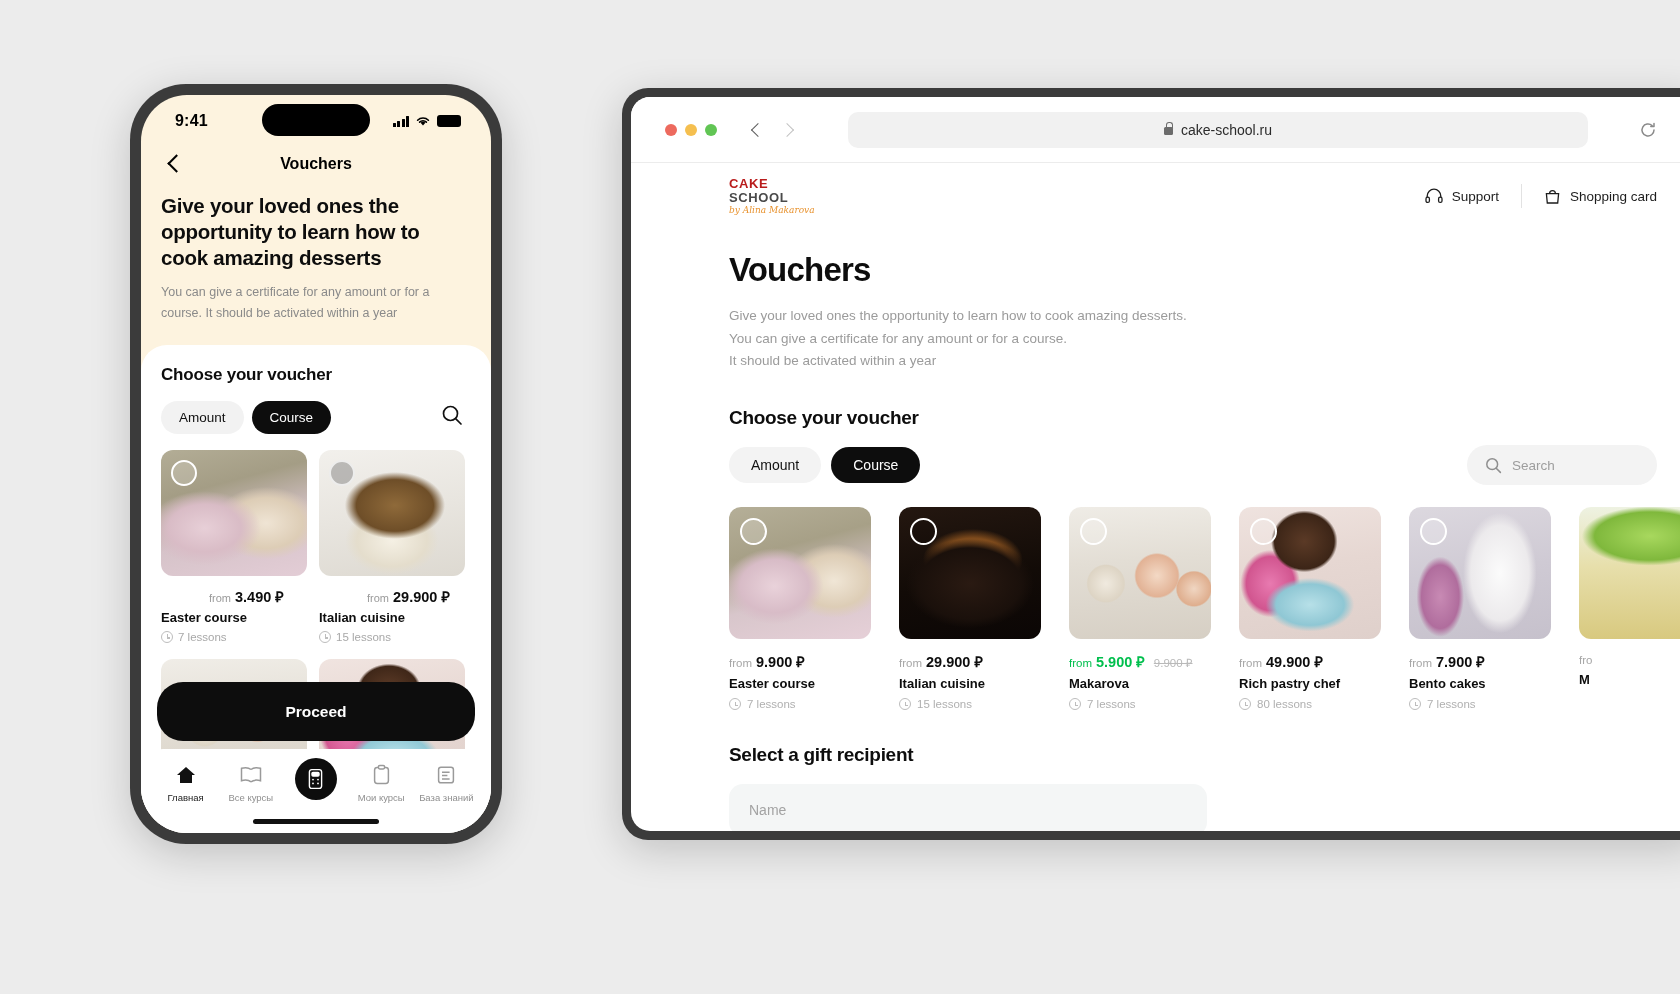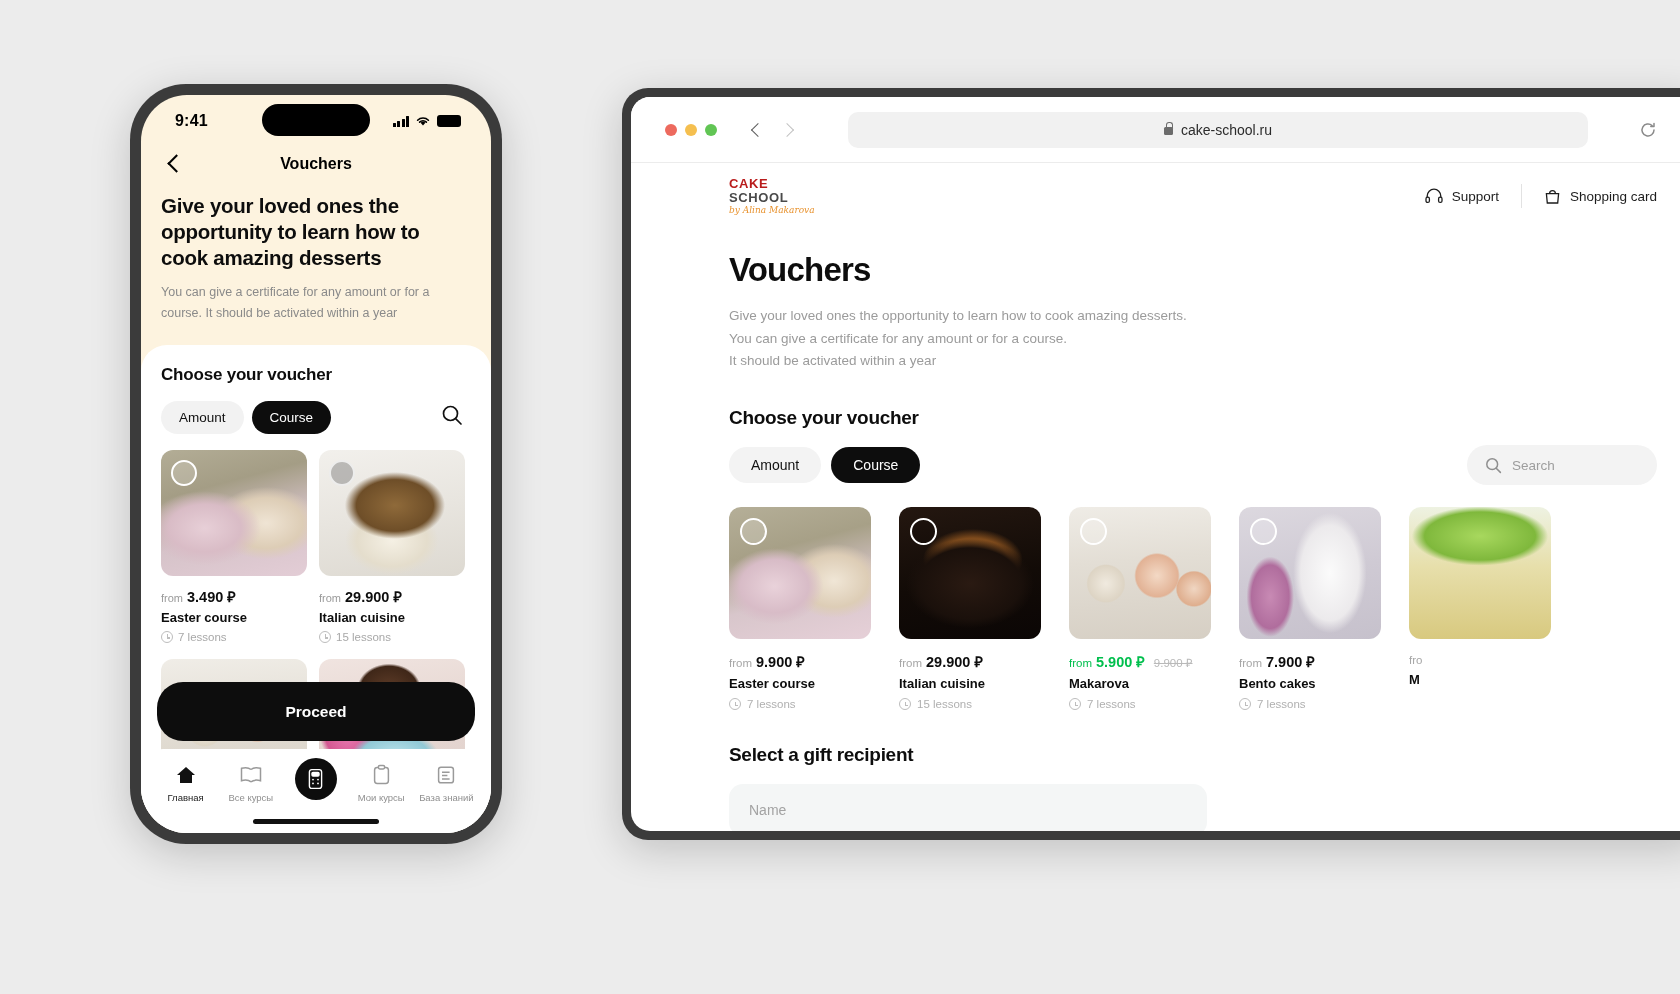--- a/index.html
+++ b/index.html
@@ -101,21 +101,21 @@
     width: 100%; height: 126px; border-radius: 12px;
     position: relative; overflow: hidden;
   }
   .radio {
     position: absolute; left: 10px; top: 10px;
     width: 26px; height: 26px; border-radius: 50%;
     border: 2px solid #fff; background: rgba(255,255,255,.18);
     cursor: pointer;
   }
   .radio.dim { background: rgba(120,120,120,.45); border-color: rgba(255,255,255,.75); }
-  .p-price { margin-top: 10px; font-size: 14.5px; font-weight: bold; color: #0d0d0d; }
+  .p-price { margin-top: 10px; font-size: 14.5px; font-weight: bold; color: #0d0d0d; margin-left: 48px; }
   .p-price .from { font-size: 11px; font-weight: normal; color: #9a9a9a; }
   .p-name { margin-top: 4px; font-size: 13px; font-weight: bold; color: #0d0d0d; }
   .p-less { margin-top: 6px; font-size: 11.5px; color: #a8a8a8; display: flex; align-items: center; gap: 5px; }
 
   .clock { width: 12px; height: 12px; border: 1.2px solid #bdbdbd; border-radius: 50%; position: relative; flex: 0 0 12px; }
   .clock::before { content:''; position:absolute; left:5px; top:2.5px; width:1.2px; height:4px; background:#bdbdbd; }
   .clock::after { content:''; position:absolute; left:5px; top:5.5px; width:3.2px; height:1.2px; background:#bdbdbd; }
 
   .proceed {
     position: absolute; left: 16px; right: 16px; bottom: 92px;
@@ -571,20 +571,35 @@
             <span>5.900 ₽</span>
             <span class="old">9.900 ₽</span>
           </div>
           <div class="d-name">Makarova</div>
           <div class="d-less">
             <span class="clock"></span>
             <span>7 lessons</span>
           </div>
         </div>
 
+        <div class="d-card">
+          <div class="d-thumb">
+            <div class="ph ph4"></div>
+            <div class="d-radio"></div>
+          </div>
+          <div class="d-price">
+            <span class="from">from</span>
+            <span>49.900 ₽</span>
+          </div>
+          <div class="d-name">Rich pastry chef</div>
+          <div class="d-less">
+            <span class="clock"></span>
+            <span>80 lessons</span>
+          </div>
+        </div>
 
         <div class="d-card">
           <div class="d-thumb">
             <div class="ph ph5"></div>
             <div class="d-radio"></div>
           </div>
           <div class="d-price">
             <span class="from">from</span>
             <span>7.900 ₽</span>
           </div>

